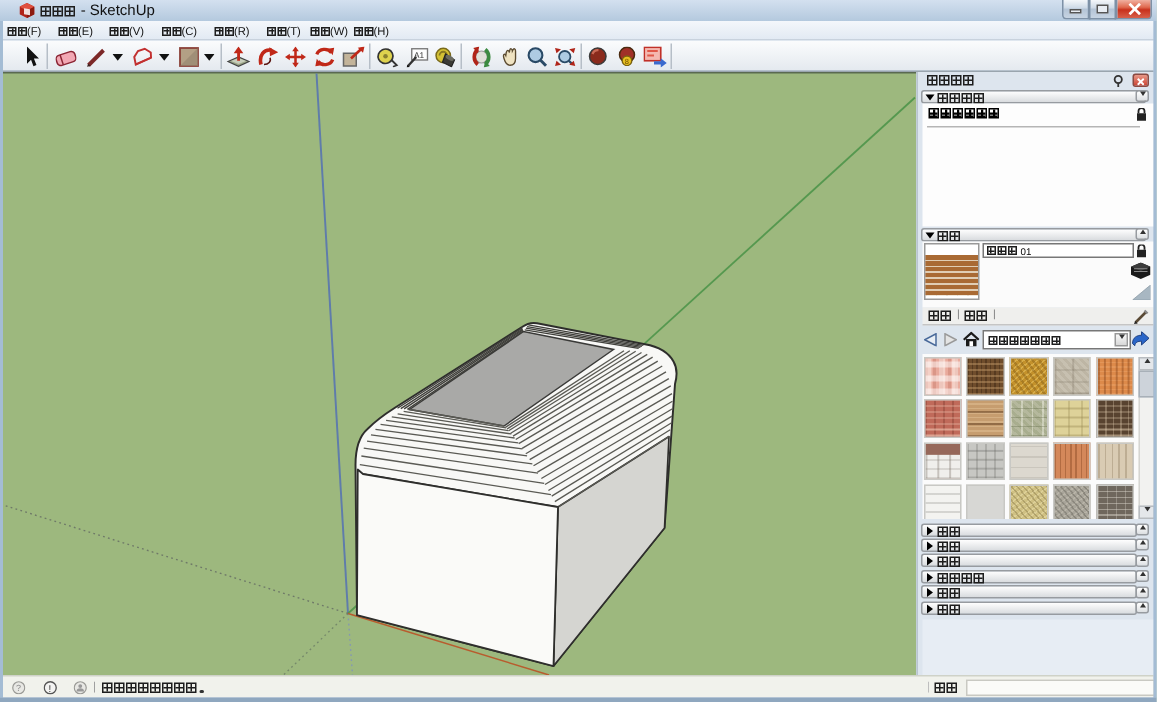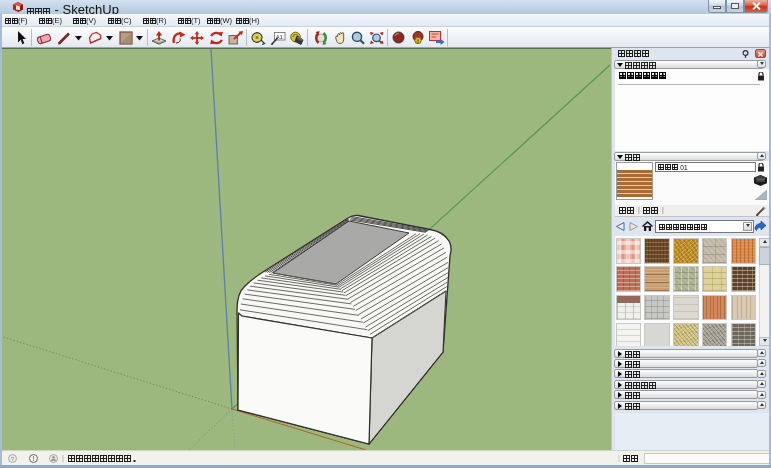--- a/index.html
+++ b/index.html
@@ -3,21 +3,21 @@
 <style>
 *{margin:0;padding:0;box-sizing:border-box}
 html,body{width:771px;height:468px;overflow:hidden;font-family:"Liberation Sans",sans-serif}
 #win{position:absolute;left:0;top:0;width:771px;height:468px;background:#bfd1e5}
 
 .c{display:inline-block;box-sizing:border-box;width:7px;height:7px;border:1px solid #1d1d1d;vertical-align:-1px;margin-right:1px;
 background:linear-gradient(#1d1d1d,#1d1d1d) 50% 0/1px 100% no-repeat,linear-gradient(#1d1d1d,#1d1d1d) 0 50%/100% 1px no-repeat}
 .cs{width:6px;height:6px;vertical-align:0px}
 .cb{border-color:#000;background:linear-gradient(#000,#000) 50% 0/1.5px 100% no-repeat,linear-gradient(#000,#000) 0 50%/100% 1.5px no-repeat,linear-gradient(#000,#000) 0 100%/100% 1px no-repeat}
 
-#title{position:absolute;left:0;top:0;width:771px;height:14px;background:linear-gradient(#d3e0ef,#b4c9de);font-size:13px;color:#111}
+#title{position:absolute;left:0;top:0;width:771px;height:14px;background:linear-gradient(#d3e0ef,#b4c9de);font-size:10px;color:#111}
 #title .txt{position:absolute;left:27px;top:2px}
 .wb{position:absolute;top:0;height:13px;border:1px solid #7e91a6;border-top:none;background:linear-gradient(#f4f7fa,#cdd9e6 45%,#b4c4d6 50%,#c7d4e2);color:#333;font-size:8px;text-align:center;line-height:12px}
 #wb-min{right:45px;width:18px;border-radius:0 0 0 3px}
 #wb-max{right:27px;width:18px}
 #wb-close{right:3px;width:24px;border-radius:0 0 3px 0;background:linear-gradient(#f0b0a0,#e06a50 40%,#c8311c 55%,#d8604a);color:#fff}
 
 #menubar{position:absolute;left:2px;top:14px;width:767px;height:13px;background:linear-gradient(#f4f7fb,#e2eaf3);font-size:7.5px;color:#111;border-bottom:1px solid #c8d2dd}
 .mi{position:absolute;top:2px}
 #menubar .c{width:6px;height:6.5px;margin-right:0.5px}
 

